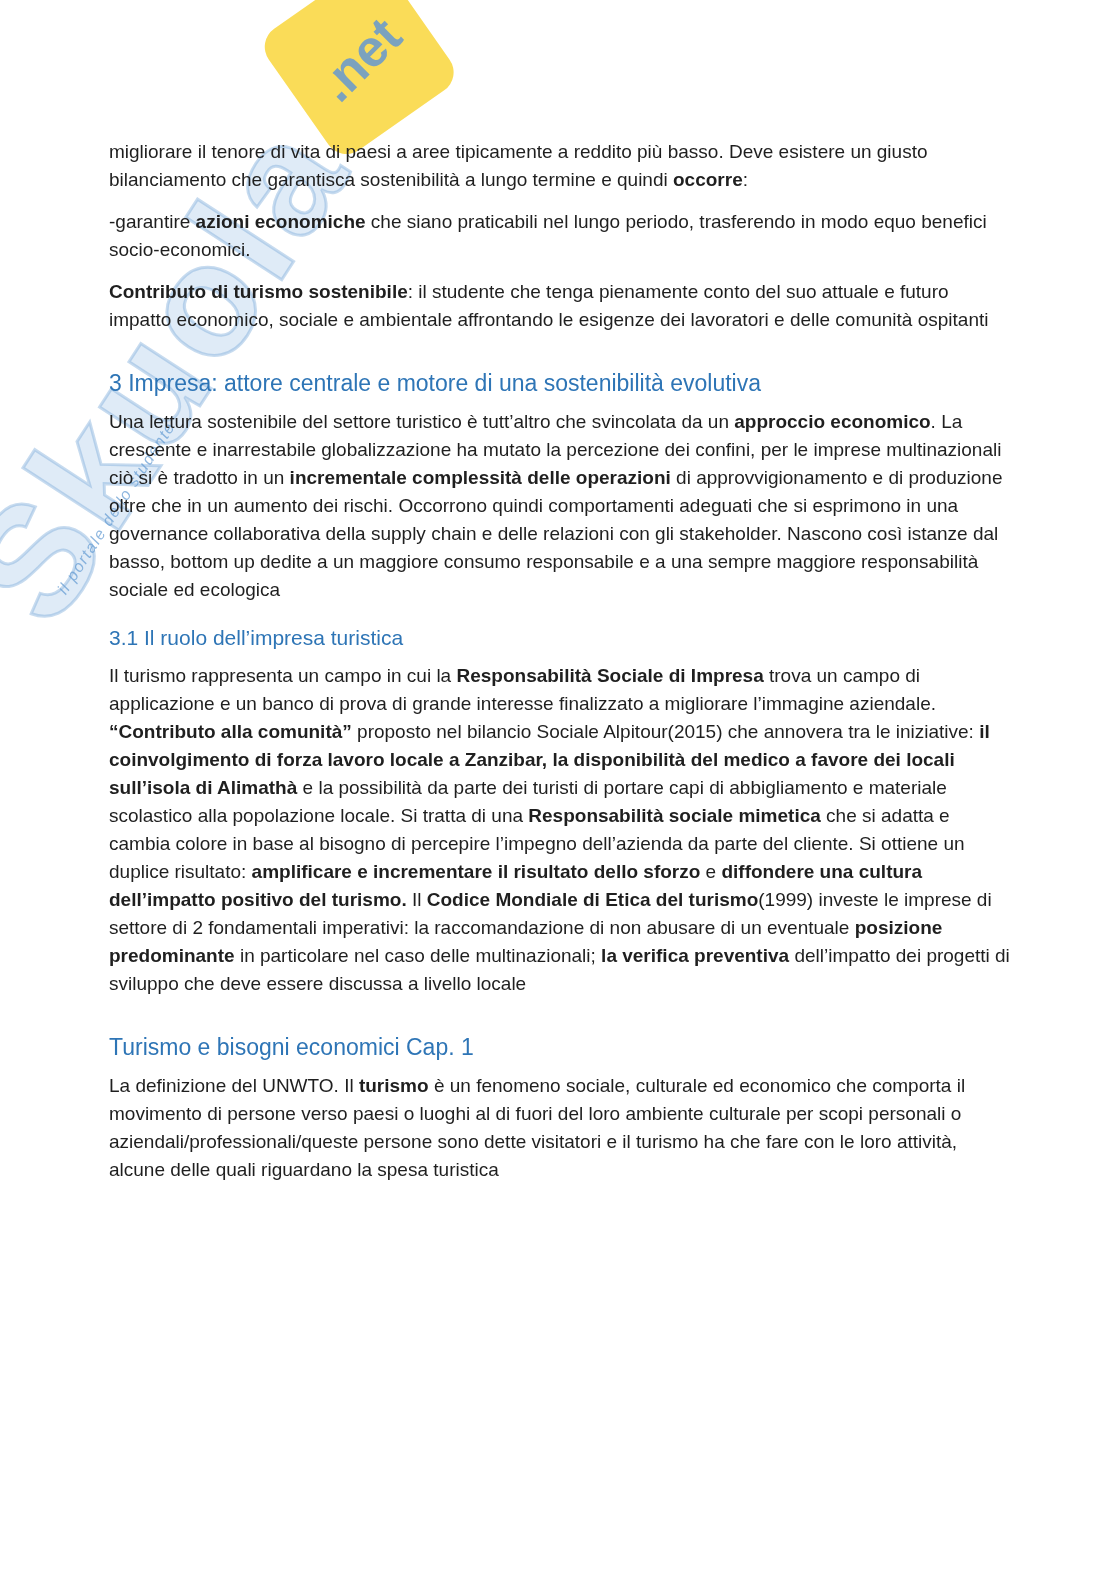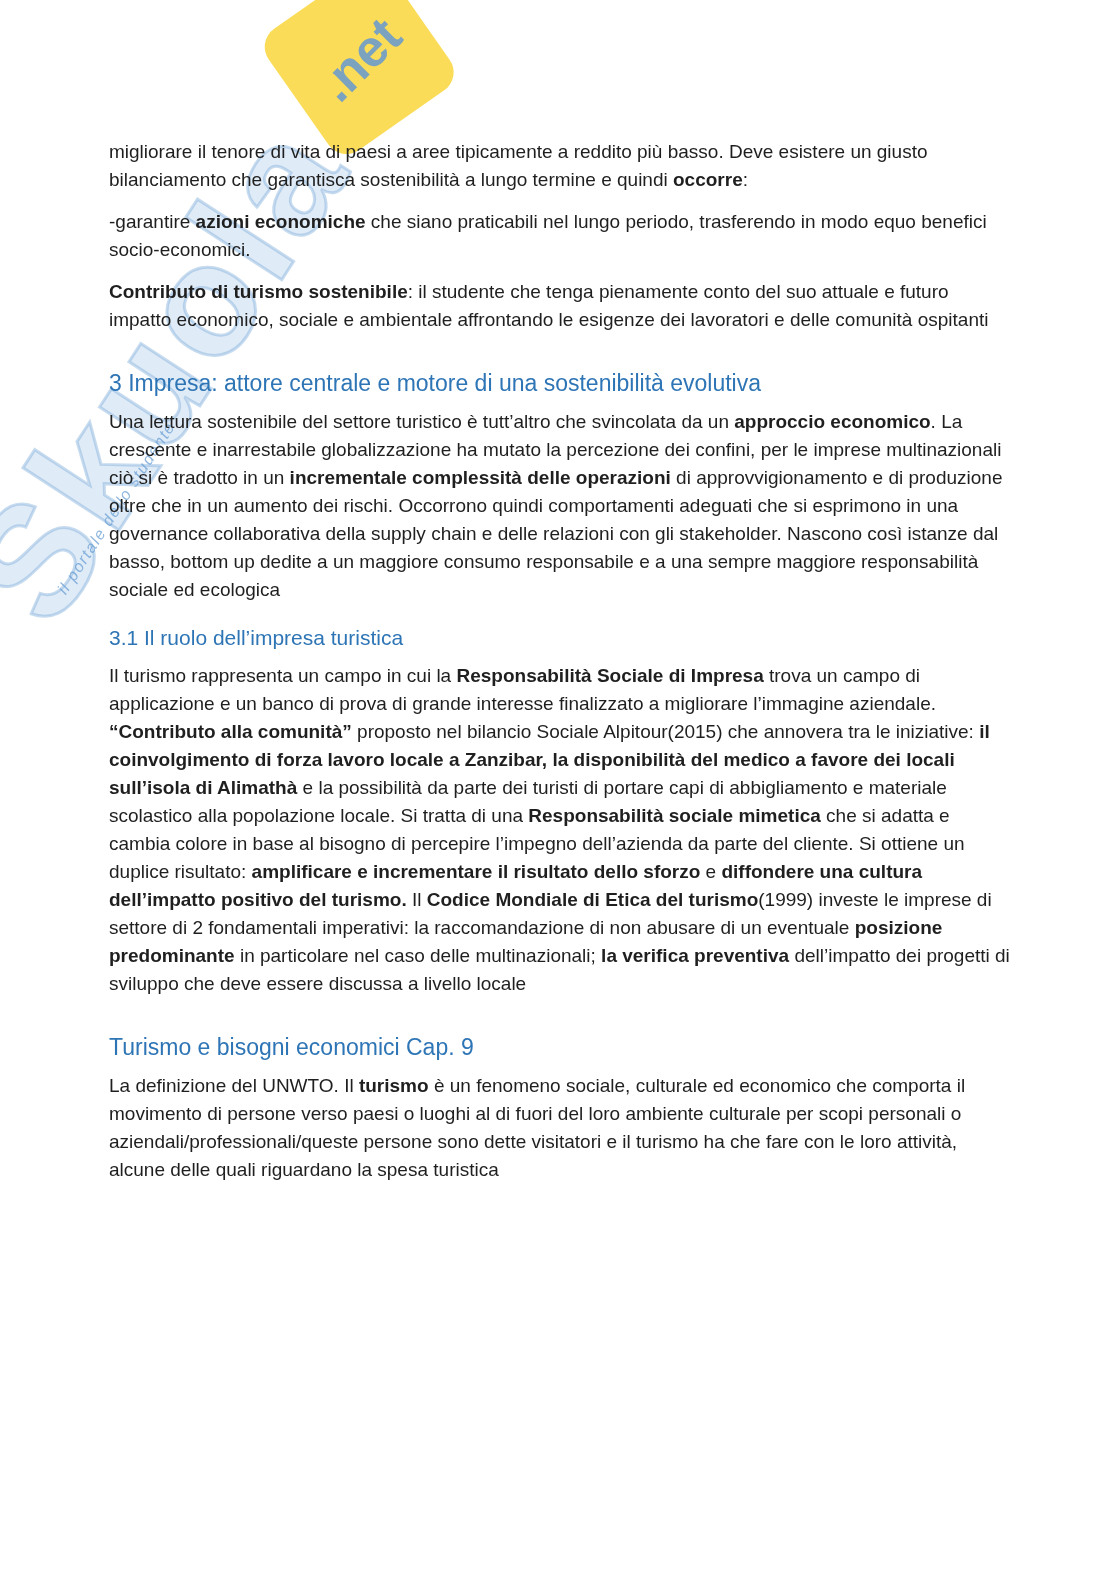--- a/index.html
+++ b/index.html
@@ -95,15 +95,15 @@
 </div>
 
 <main class="page-content">
     <p class="p"><span class="run">migliorare il tenore di vita di paesi a aree tipicamente a reddito più basso. Deve esistere un giusto bilanciamento che garantisca sostenibilità a lungo termine e quindi </span><span class="run bold">occorre</span><span class="run">:</span></p>
     <p class="p"><span class="run">-garantire </span><span class="run bold">azioni economiche</span><span class="run"> che siano praticabili nel lungo periodo, trasferendo in modo equo benefici socio-economici.</span></p>
     <p class="p"><span class="run bold">Contributo di turismo sostenibile</span><span class="run">: il studente che tenga pienamente conto del suo attuale e futuro impatto economico, sociale e ambientale affrontando le esigenze dei lavoratori e delle comunità ospitanti</span></p>
     <h2 class="h1"><span class="run">3 Impresa: attore centrale e motore di una sostenibilità evolutiva</span></h2>
     <p class="p"><span class="run">Una lettura sostenibile del settore turistico è tutt’altro che svincolata da un </span><span class="run bold">approccio economico</span><span class="run">. La crescente e inarrestabile globalizzazione ha mutato la percezione dei confini, per le imprese multinazionali ciò si è tradotto in un </span><span class="run bold">incrementale complessità delle operazioni</span><span class="run"> di approvvigionamento e di produzione oltre che in un aumento dei rischi. Occorrono quindi comportamenti adeguati che si esprimono in una governance collaborativa della supply chain e delle relazioni con gli stakeholder. Nascono così istanze dal basso, bottom up dedite a un maggiore consumo responsabile e a una sempre maggiore responsabilità sociale ed ecologica</span></p>
     <h3 class="h2"><span class="run">3.1 Il ruolo dell’impresa turistica</span></h3>
     <p class="p"><span class="run">Il turismo rappresenta un campo in cui la </span><span class="run bold">Responsabilità Sociale di Impresa</span><span class="run"> trova un campo di applicazione e un banco di prova di grande interesse finalizzato a migliorare l’immagine aziendale. </span><span class="run bold">“Contributo alla comunità”</span><span class="run"> proposto nel bilancio Sociale Alpitour(2015) che annovera tra le iniziative: </span><span class="run bold">il coinvolgimento di forza lavoro locale a Zanzibar, la disponibilità del medico a favore dei locali sull’isola di Alimathà</span><span class="run"> e la possibilità da parte dei turisti di portare capi di abbigliamento e materiale scolastico alla popolazione locale. Si tratta di una </span><span class="run bold">Responsabilità sociale mimetica</span><span class="run"> che si adatta e cambia colore in base al bisogno di percepire l’impegno dell’azienda da parte del cliente. Si ottiene un duplice risultato: </span><span class="run bold">amplificare e incrementare il risultato dello sforzo</span><span class="run"> e </span><span class="run bold">diffondere una cultura dell’impatto positivo del turismo.</span><span class="run"> Il </span><span class="run bold">Codice Mondiale di Etica del turismo</span><span class="run">(1999) investe le imprese di settore di 2 fondamentali imperativi: la raccomandazione di non abusare di un eventuale </span><span class="run bold">posizione predominante</span><span class="run"> in particolare nel caso delle multinazionali; </span><span class="run bold">la verifica preventiva</span><span class="run"> dell’impatto dei progetti di sviluppo che deve essere discussa a livello locale</span></p>
-    <h2 class="h1"><span class="run">Turismo e bisogni economici Cap. 9</span></h2>
+    <h2 class="h1"><span class="run">Turismo e bisogni economici Cap. 1</span></h2>
     <p class="p"><span class="run">La definizione del UNWTO. Il </span><span class="run bold">turismo</span><span class="run"> è un fenomeno sociale, culturale ed economico che comporta il movimento di persone verso paesi o luoghi al di fuori del loro ambiente culturale per scopi personali o aziendali/professionali/queste persone sono dette visitatori e il turismo ha che fare con le loro attività, alcune delle quali riguardano la spesa turistica</span></p>
   </main>
 
 </body></html>

